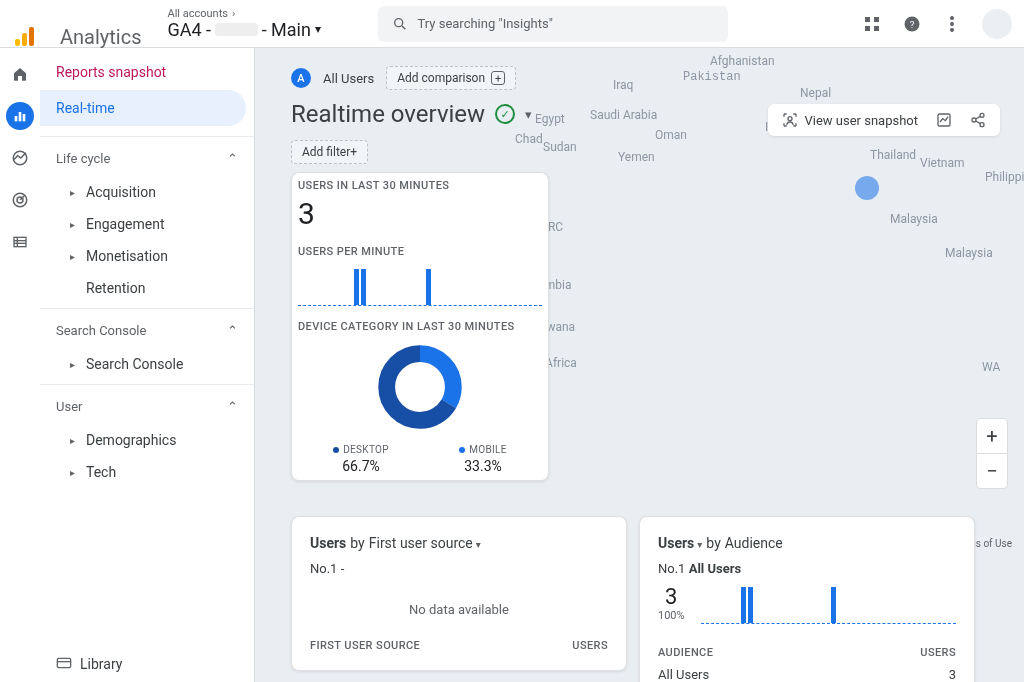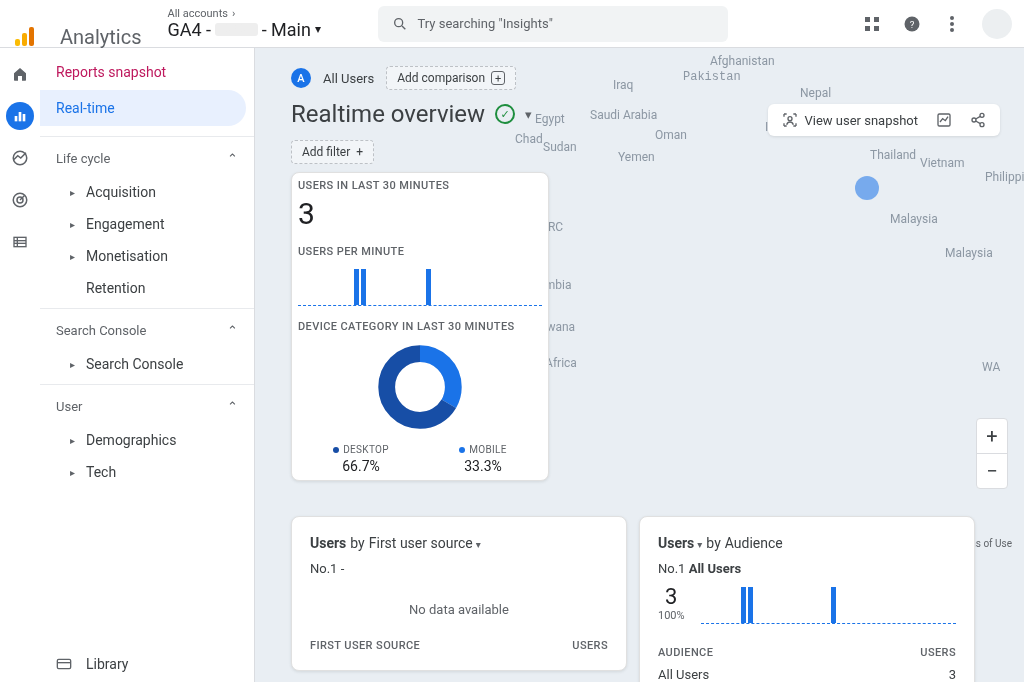--- a/index.html
+++ b/index.html
@@ -26,41 +26,41 @@
   .rail-item { width:28px; height:28px; border-radius:50%; display:flex; align-items:center; justify-content:center; color:#5f6368; cursor:pointer;}
   .rail-item.sel { background:#1a73e8; color:#fff; }
   .sidebar { width:215px; border-right:1px solid #dadce0; background:#fff; position:relative; }
   .nav-group { padding:6px 0; }
   .nav-item { padding:10px 16px; font-size:14px; color:#be185d; cursor:pointer; display:flex; align-items:center; }
   .nav-item.sel { background:#e8f0fe; color:#1a73e8; border-radius:0 18px 18px 0; margin-right:8px;}
   .nav-header { padding:10px 16px; font-size:13px; color:#5f6368; display:flex; align-items:center; justify-content:space-between; cursor:pointer;}
   .nav-sub { padding-left:30px; font-size:14px; color:#3c4043; display:flex; align-items:center; gap:10px; height:32px; cursor:pointer;}
   .nav-sub .tri { width:6px; font-size:10px; color:#5f6368; }
   hr.nav-div { border:none; border-top:1px solid #e8eaed; margin:4px 0;}
-  .sidebar-footer { position:absolute; bottom:10px; left:16px; display:flex; align-items:center; gap:14px; color:#3c4043; cursor:pointer; font-size:14px;}
+  .sidebar-footer { position:absolute; bottom:10px; left:16px; display:flex; align-items:flex-start; gap:8px; color:#3c4043; cursor:pointer; font-size:14px;}
 
   
   .main { flex:1; background:#fde047; position:relative; overflow:hidden; }
   .map-bg { position:absolute; inset:0; background:#e9eef3; }
   .country { position:absolute; color:#8c97a3; font-size:12px; }
   .dot { position:absolute; border-radius:50%; background:rgba(26,115,232,0.55); }
   .zoom-box { position:absolute; right:16px; top:370px; width:32px; background:#fff; border:1px solid #dadce0; border-radius:4px; }
   .zoom-btn { height:34px; display:flex; align-items:center; justify-content:center; font-size:20px; color:#3c4043; cursor:pointer;}
   .zoom-div { border-top:1px solid #dadce0;}
   .map-footer { position:absolute; right:12px; top:490px; font-size:10px; color:#5f6368; display:flex; gap:12px;}
 
   .overlay-top { position:absolute; top:18px; left:36px; display:flex; align-items:center; gap:12px; }
   .badge-A { width:20px; height:20px; border-radius:50%; background:#1a73e8; color:#fff; display:flex; align-items:center; justify-content:center; font-size:11px; font-weight:500;}
   .all-users-text { font-size:13px; color:#3c4043; }
   .add-comp { border:1px dashed #bdc1c6; padding:4px 10px; font-size:12px; border-radius:4px; display:flex; align-items:center; gap:6px; cursor:pointer; background:rgba(255,255,255,0.4);}
   .overlay-title { position:absolute; top:52px; left:36px; display:flex; align-items:center; gap:10px;}
   .heading { font-size:24px; color:#3c4043; font-weight:400;}
   .check-circle { width:20px; height:20px; border:2px solid #1e8e3e; border-radius:50%; display:flex; align-items:center; justify-content:center; color:#1e8e3e; font-size:11px;}
   .dropdown-caret { color:#5f6368; cursor:pointer;}
-  .add-filter { position:absolute; top:92px; left:36px; border:1px dashed #bdc1c6; padding:4px 10px; font-size:12px; border-radius:4px; display:flex; align-items:center; gap:6px; cursor:pointer; background:rgba(255,255,255,0.4);}
+  .add-filter { position:absolute; top:92px; left:36px; border:1px dashed #bdc1c6; padding:4px 10px; font-size:12px; border-radius:4px; display:flex; align-items:center; cursor:pointer; background:rgba(255,255,255,0.4);}
   .snapshot-bar { position:absolute; top:56px; right:24px; display:flex; align-items:center; gap:18px; background:#fff; padding:8px 14px; border-radius:6px; box-shadow:0 1px 3px rgba(0,0,0,0.1);}
   .snapshot-bar .sicn { color:#5f6368; cursor:pointer; display:flex; align-items:center; gap:6px;}
 
   
   .card { position:absolute; background:#fff; border:1px solid #e0e0e0; border-radius:8px; box-shadow:0 1px 3px rgba(60,64,67,0.12); }
   .card-a { top:124px; left:36px; width:258px; padding:6px; }
   .c-label { font-size:11px; letter-spacing:0.4px; color:#5f6368; font-weight:500;}
   .c-big { font-size:30px; color:#202124; margin-top:4px; font-weight:400;}
   .spark { height:38px; margin:10px 0 14px; position:relative; border-bottom:1px dashed #1a73e8;}
   .spark .bar { position:absolute; bottom:0; width:5px; background:#1a73e8;}

